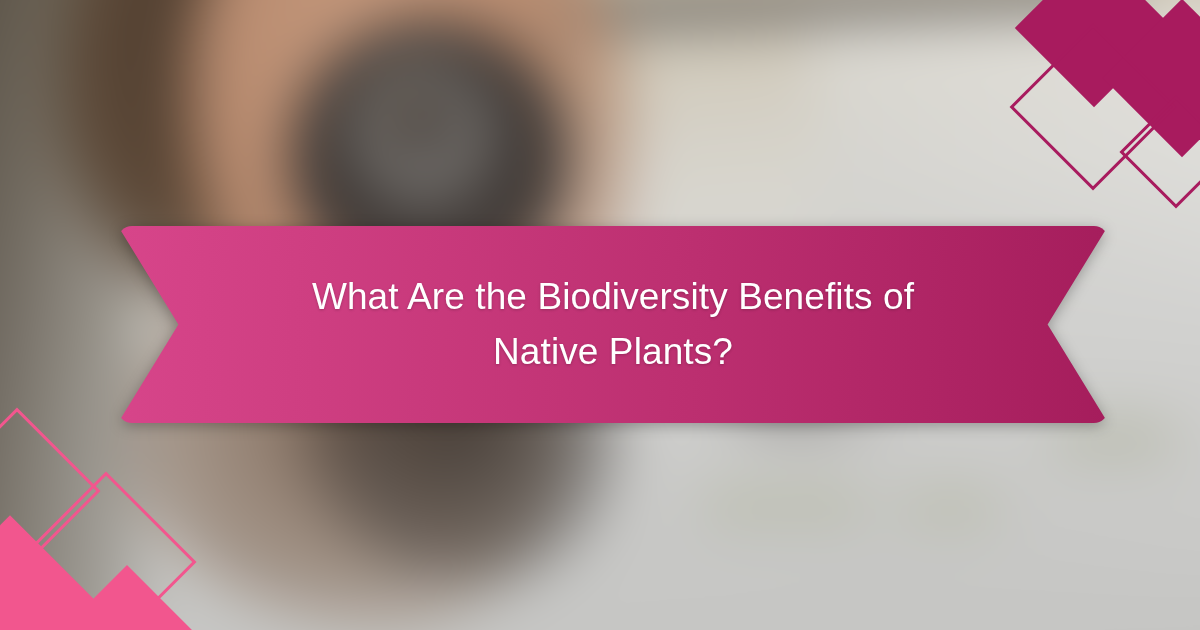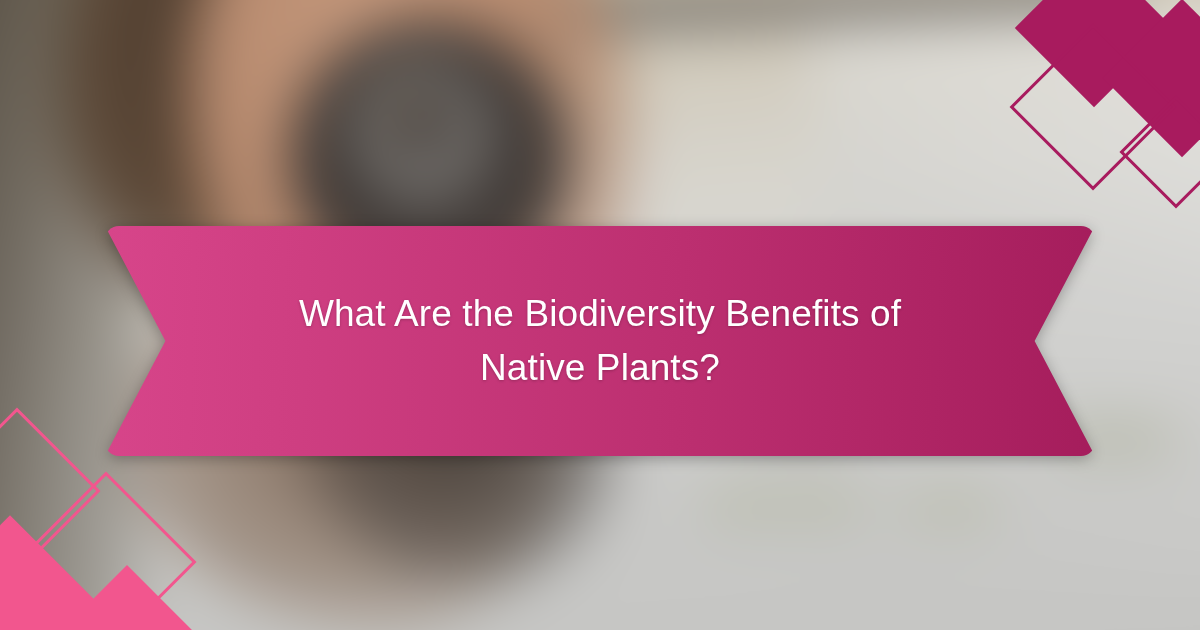--- a/index.html
+++ b/index.html
@@ -177,24 +177,24 @@
   
   .deco {
     position: absolute;
     box-sizing: border-box;
     transform: rotate(45deg);
   }
 
   
   .banner-wrap {
     position: absolute;
-    left: 105px;
+    left: 118px;
     top: 226px;
     width: 990px;
-    height: 230px;
+    height: 197px;
     filter: drop-shadow(0 3px 7px rgba(0,0,0,0.28));
   }
   .banner {
     position: absolute;
     inset: 0;
     background: linear-gradient(92deg, #d7458a 0%, #cf3f82 18%, #bc2f70 58%, #a51d5c 100%);
     border-radius: 14px;
     -webkit-clip-path: polygon(
         0% 0%,  6.1% 50%,  0% 100%,
         100% 100%, 93.9% 50%, 100% 0%);

